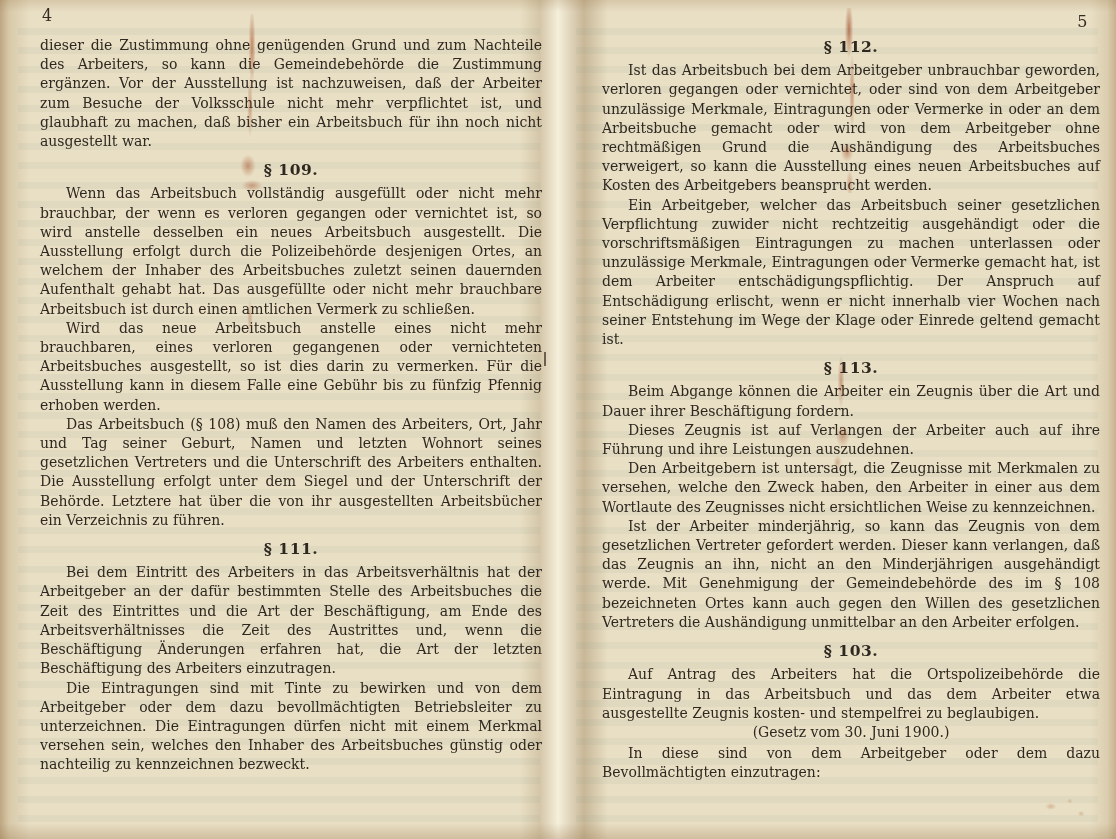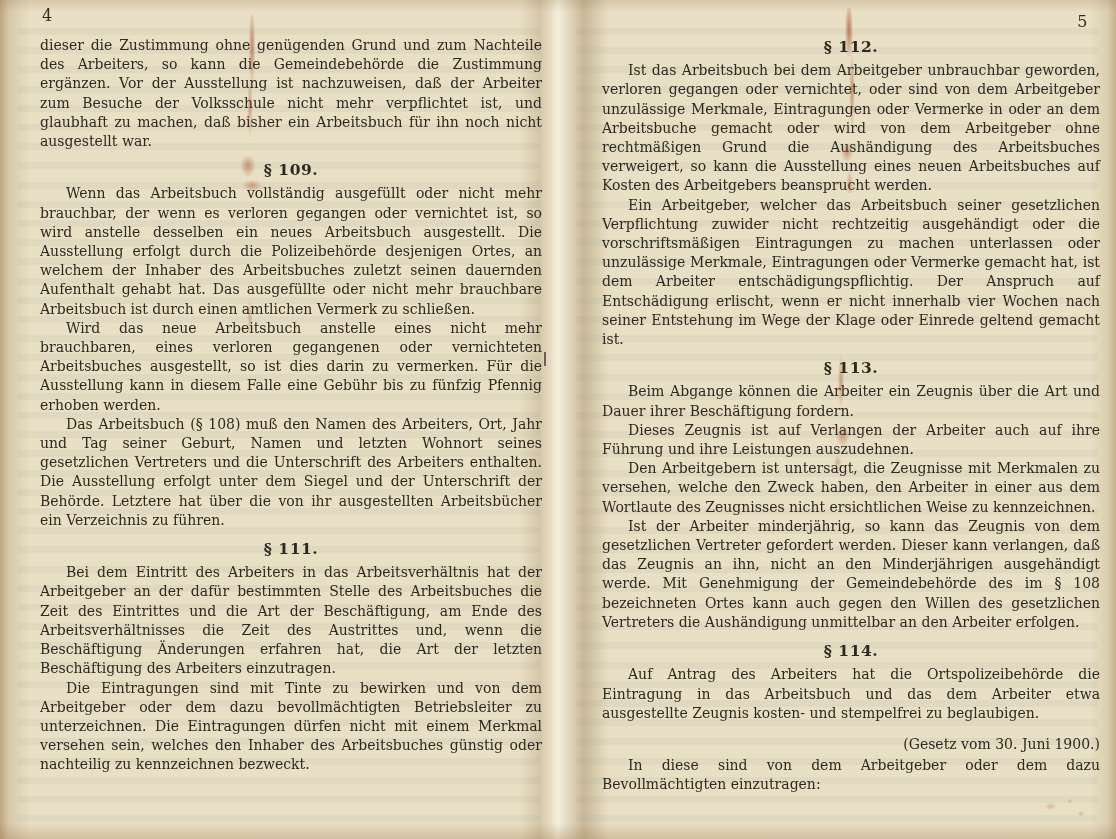--- a/index.html
+++ b/index.html
@@ -39,21 +39,21 @@
   .page-left  .text-block { left:40px; top:36px; width:502px; }
   .page-right .text-block { left:44px; top:28px; width:498px; }
   .para, .para-cont {
     margin:0; text-align:justify; text-indent:26px;
   }
   .para-cont { text-indent:0; }
   .heading {
     text-align:center; font-weight:bold; font-size:15.5px;
     margin:9px 0 5px 0; letter-spacing:.5px;
   }
-  .subheading { text-align:right; margin:12px 0 2px 0; }
+  .subheading { text-align:center; margin:0 0 2px 0; }
   
   .stain { position:absolute; pointer-events:none; }
   .stain-left-streak {
     left:230px; top:14px; width:40px; height:330px;
     background:
       radial-gradient(ellipse 5px 55px at 55% 10%, rgba(158,62,20,.55), rgba(158,62,20,0) 70%),
       radial-gradient(ellipse 4px 45px at 50% 28%, rgba(158,62,20,.38), rgba(158,62,20,0) 70%),
       radial-gradient(ellipse 11px 16px at 45% 46%, rgba(158,62,20,.45), rgba(158,62,20,0) 70%),
       radial-gradient(ellipse 15px 8px at 55% 52%, rgba(158,62,20,.40), rgba(158,62,20,0) 70%),
       radial-gradient(ellipse 4px 26px at 50% 92%, rgba(158,62,20,.30), rgba(158,62,20,0) 70%);
@@ -112,21 +112,21 @@
     <div class="page-number pn-right">5</div>
     <div class="text-block">
         <div class="heading">§ 112.</div>
         <p class="para">Ist das Arbeitsbuch bei dem Arbeitgeber unbrauchbar geworden, verloren gegangen oder vernichtet, oder sind von dem Arbeitgeber unzulässige Merkmale, Eintragungen oder Vermerke in oder an dem Arbeitsbuche gemacht oder wird von dem Arbeitgeber ohne rechtmäßigen Grund die Aushändigung des Arbeitsbuches verweigert, so kann die Ausstellung eines neuen Arbeitsbuches auf Kosten des Arbeitgebers beansprucht werden.</p>
         <p class="para">Ein Arbeitgeber, welcher das Arbeitsbuch seiner gesetzlichen Verpflichtung zuwider nicht rechtzeitig ausgehändigt oder die vorschriftsmäßigen Eintragungen zu machen unterlassen oder unzulässige Merkmale, Eintragungen oder Vermerke gemacht hat, ist dem Arbeiter entschädigungspflichtig. Der Anspruch auf Entschädigung erlischt, wenn er nicht innerhalb vier Wochen nach seiner Entstehung im Wege der Klage oder Einrede geltend gemacht ist.</p>
         <div class="heading">§ 113.</div>
         <p class="para">Beim Abgange können die Arbeiter ein Zeugnis über die Art und Dauer ihrer Beschäftigung fordern.</p>
         <p class="para">Dieses Zeugnis ist auf Verlangen der Arbeiter auch auf ihre Führung und ihre Leistungen auszudehnen.</p>
         <p class="para">Den Arbeitgebern ist untersagt, die Zeugnisse mit Merkmalen zu versehen, welche den Zweck haben, den Arbeiter in einer aus dem Wortlaute des Zeugnisses nicht ersichtlichen Weise zu kennzeichnen.</p>
         <p class="para">Ist der Arbeiter minderjährig, so kann das Zeugnis von dem gesetzlichen Vertreter gefordert werden. Dieser kann verlangen, daß das Zeugnis an ihn, nicht an den Minderjährigen ausgehändigt werde. Mit Genehmigung der Gemeindebehörde des im § 108 bezeichneten Ortes kann auch gegen den Willen des gesetzlichen Vertreters die Aushändigung unmittelbar an den Arbeiter erfolgen.</p>
-        <div class="heading">§ 114.</div>
+        <div class="heading">§ 103.</div>
         <p class="para">Auf Antrag des Arbeiters hat die Ortspolizeibehörde die Eintragung in das Arbeitsbuch und das dem Arbeiter etwa ausgestellte Zeugnis kosten- und stempelfrei zu beglaubigen.</p>
         <div class="subheading">(Gesetz vom 30. Juni 1900.)</div>
         <p class="para">In diese sind von dem Arbeitgeber oder dem dazu Bevollmächtigten einzutragen:</p>
       </div>
   </div>
 
   <div class="stain stain-left-streak"></div>
   <div class="stain mark-bar-left"></div>
   <div class="stain stain-right-streak"></div>
   <div class="stain stain-right-mid"></div>

